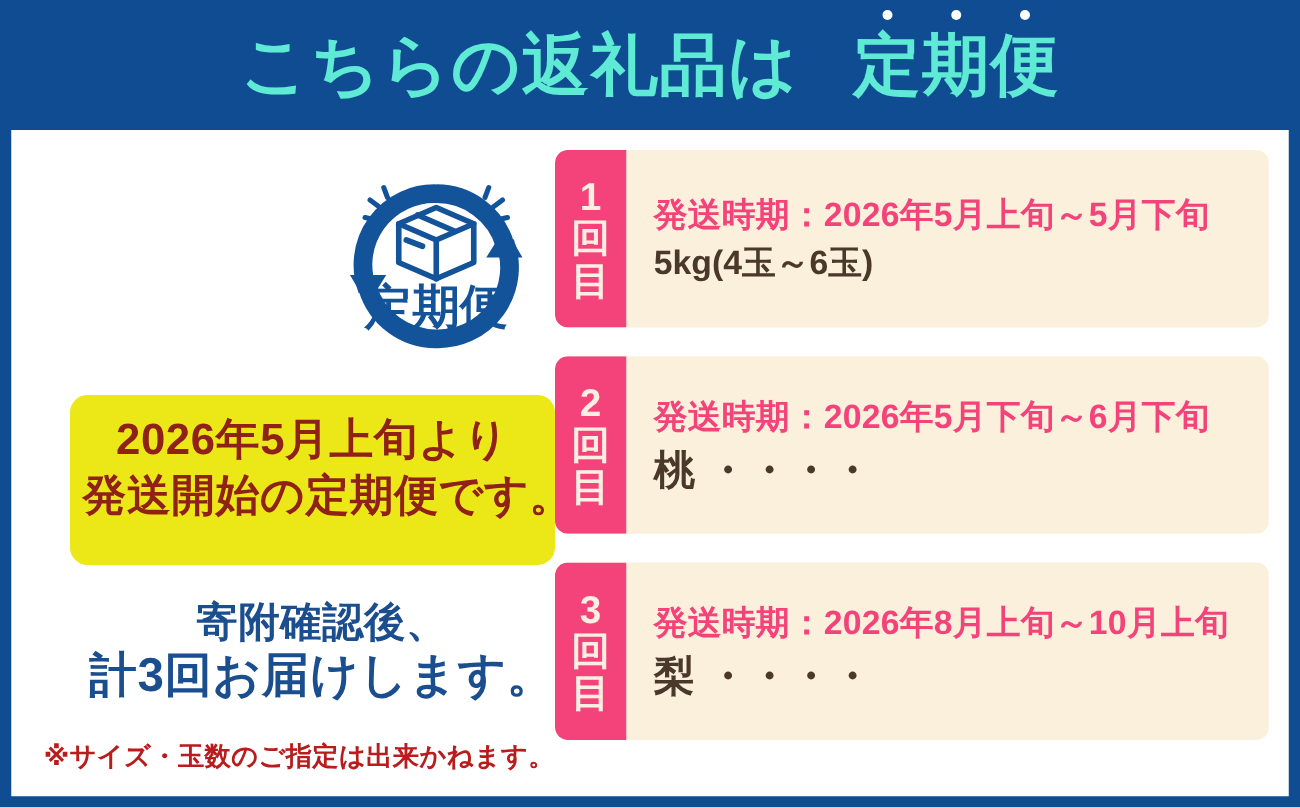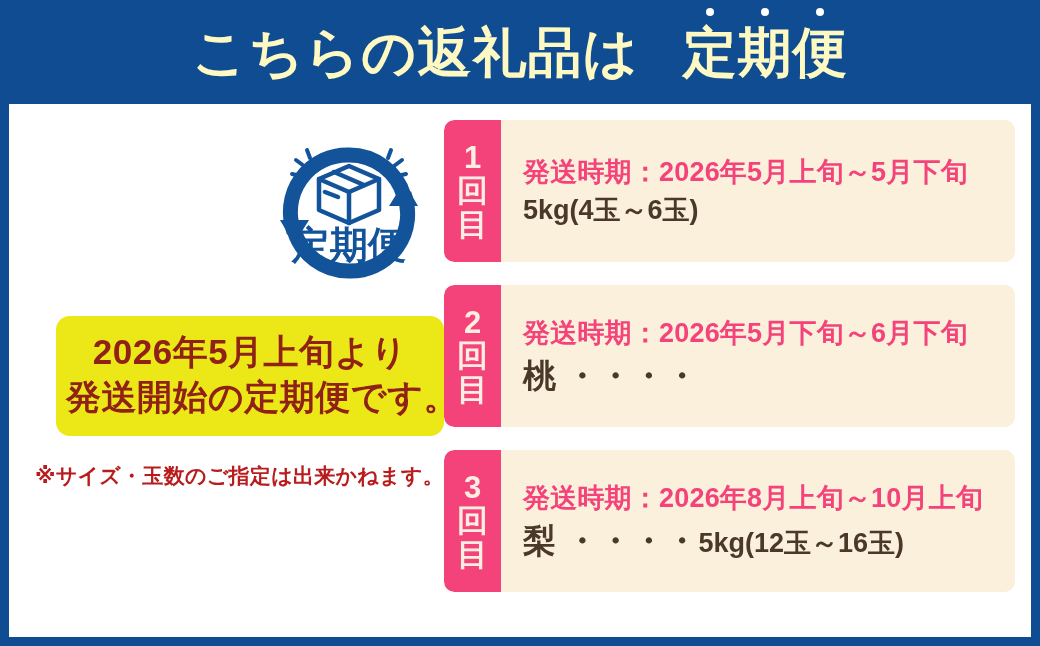--- a/index.html
+++ b/index.html
@@ -23,21 +23,21 @@
   .header {
     height: 104px;
     background: #0f4c91;
     display: flex;
     align-items: center;
     justify-content: center;
     overflow: hidden;
   }
 
   .header-title {
-    color: #fef9c3;
+    color: #5eead4;
     font-size: 54px;
     font-weight: bold;
     letter-spacing: 1px;
     white-space: nowrap;
     line-height: 1;
     display: flex;
     align-items: flex-end;
     gap: 44px;
   }
 
@@ -83,21 +83,21 @@
     height: 178px;
     position: relative;
   }
   .cycle-icon svg { display: block; width: 100%; height: 100%; }
 
   .yellow-box {
     margin-top: 14px;
     width: 388px;
     background: #ece817;
     border-radius: 14px;
-    padding: 14px 10px 16px 10px;
+    padding: 14px 10px 32px 10px;
     text-align: center;
   }
   .yellow-line {
     color: #8f2117;
     font-size: 35px;
     font-weight: bold;
     line-height: 1.28;
     white-space: nowrap;
     letter-spacing: 0.5px;
   }
@@ -251,20 +251,24 @@
 
           <text x="95" y="134" text-anchor="middle" fill="#12539a" font-family="Liberation Sans, sans-serif" font-size="38" font-weight="bold">定期便</text>
         </svg>
       </div>
 
       <div class="yellow-box">
         <div class="yellow-line">2026年5月上旬より</div>
         <div class="yellow-line">発送開始の定期便です。</div>
       </div>
 
+      <div class="blue-block">
+        <div class="blue-line-1">寄附確認後、</div>
+        <div class="blue-line-2">計3回お届けします。</div>
+      </div>
 
       <div class="note">※サイズ・玉数のご指定は出来かねます。</div>
     </div>
 
     <div class="right-col">
 
       <div class="delivery-row">
         <div class="row-badge">
           <span>1</span>
           <span>回</span>
@@ -295,20 +299,19 @@
       <div class="delivery-row">
         <div class="row-badge">
           <span>3</span>
           <span>回</span>
           <span>目</span>
         </div>
         <div class="row-content">
           <div class="row-period">発送時期：2026年8月上旬～10月上旬</div>
           <div class="row-item">
             <span>梨 ・・・・</span>
-            <span class="row-item-qty">5kg(12玉～16玉)</span>
           </div>
         </div>
       </div>
 
     </div>
   </div>
 </div>
 
 </body></html>

